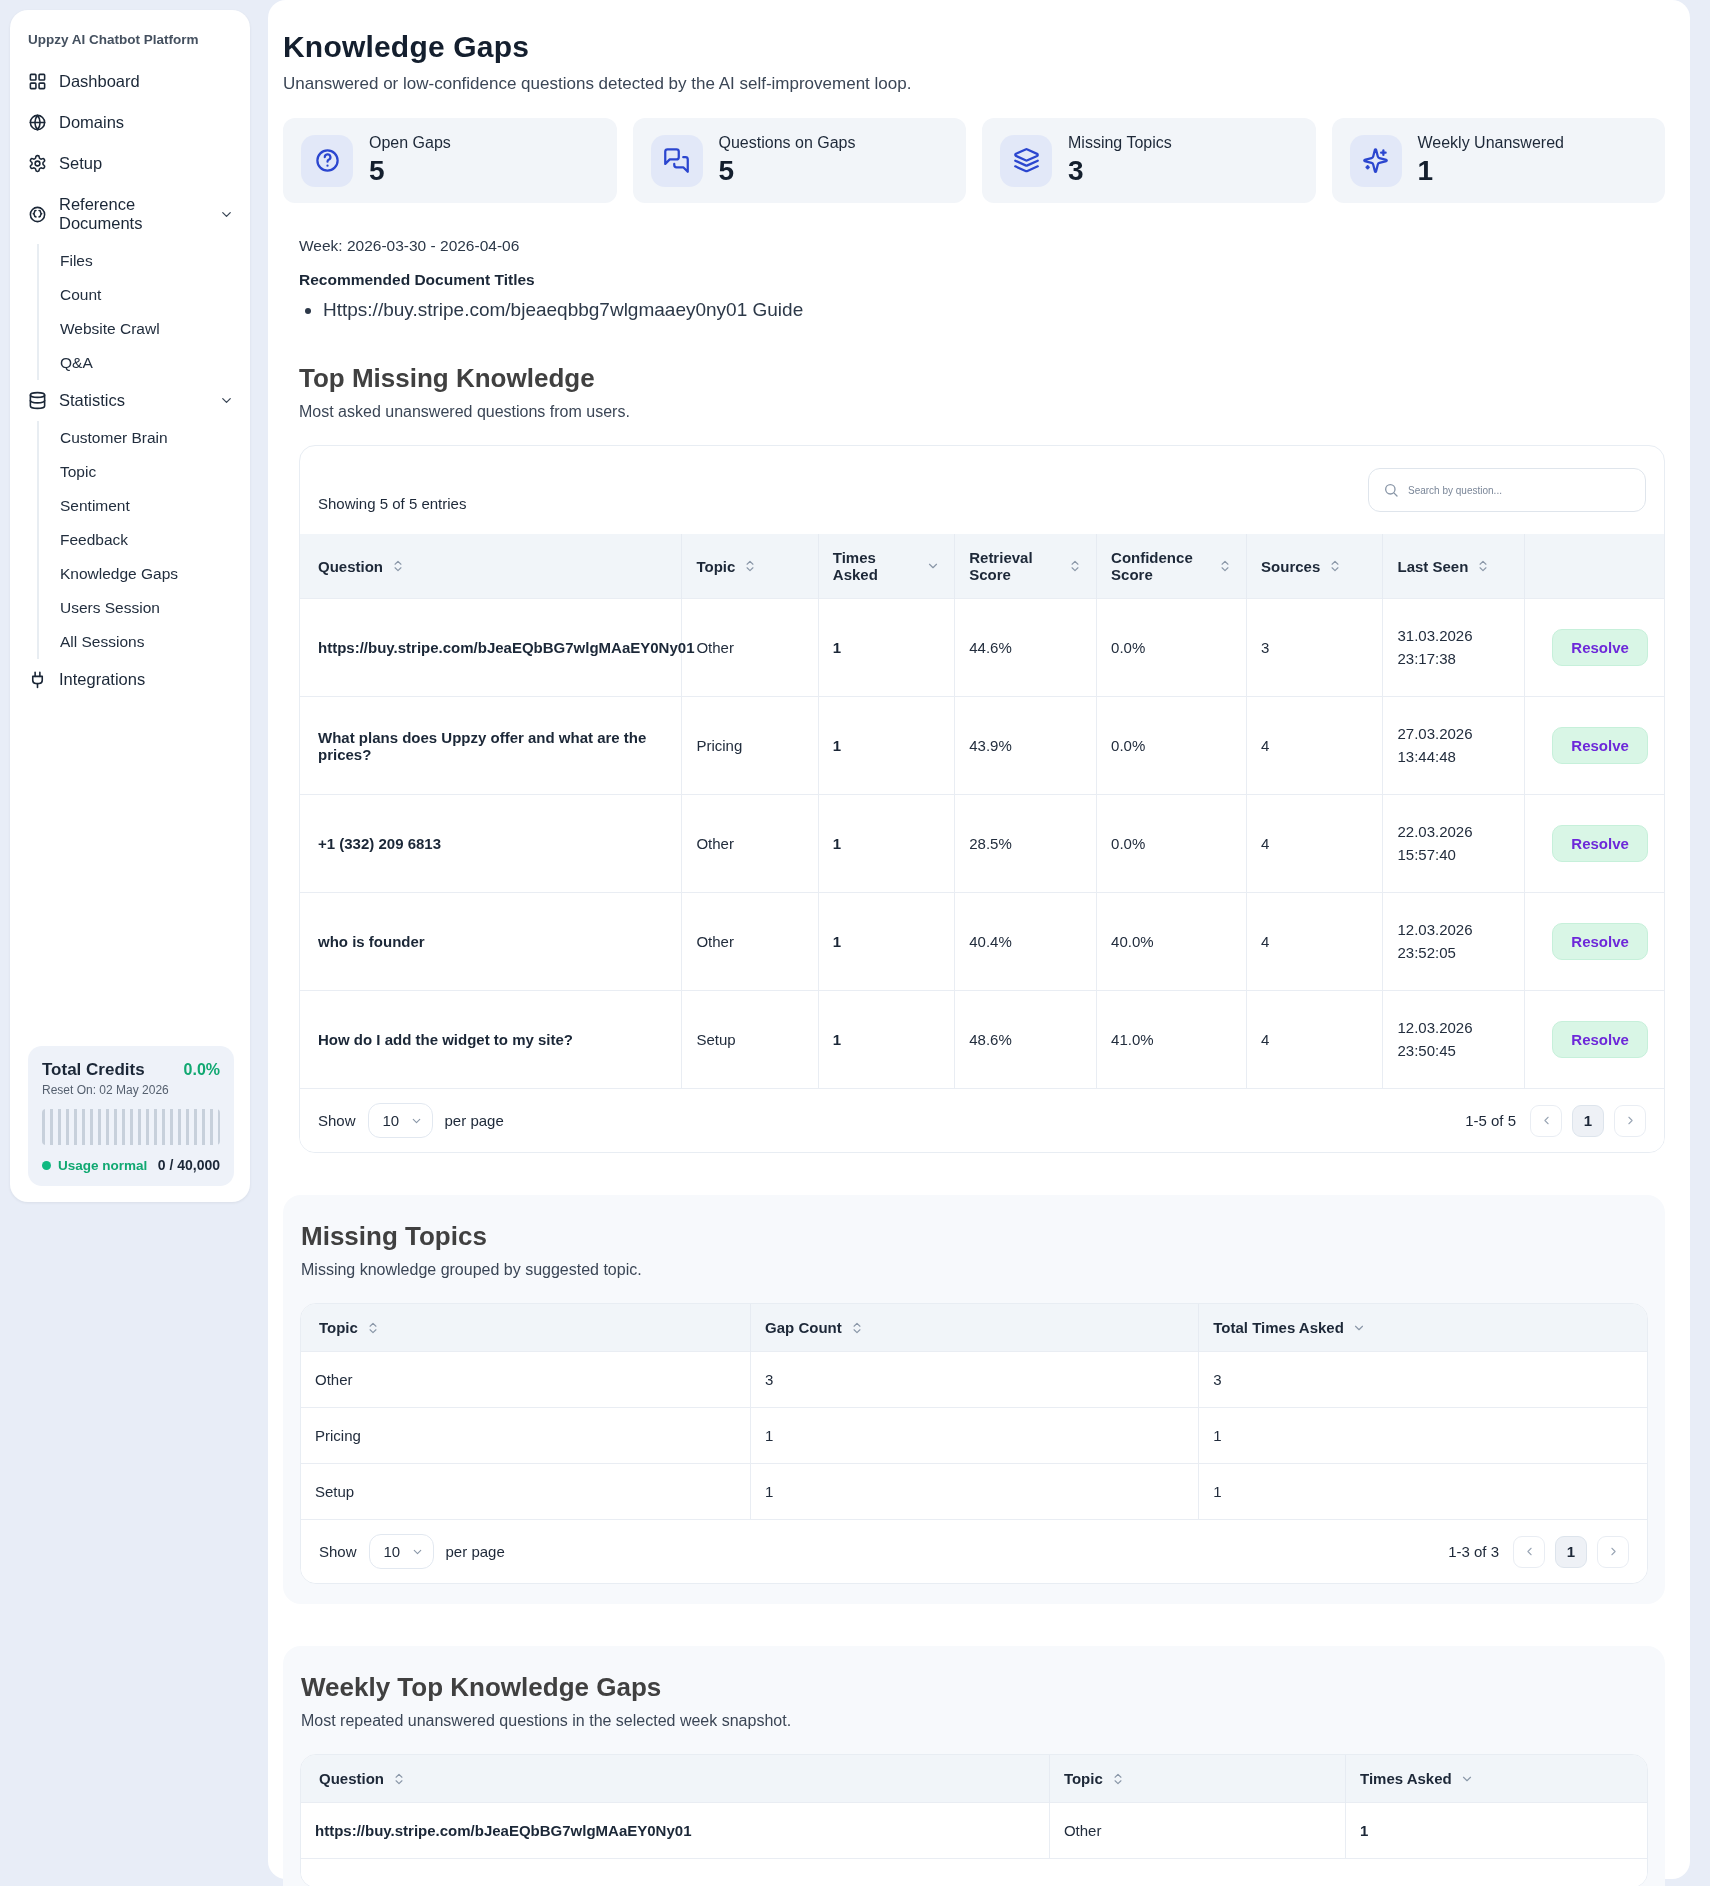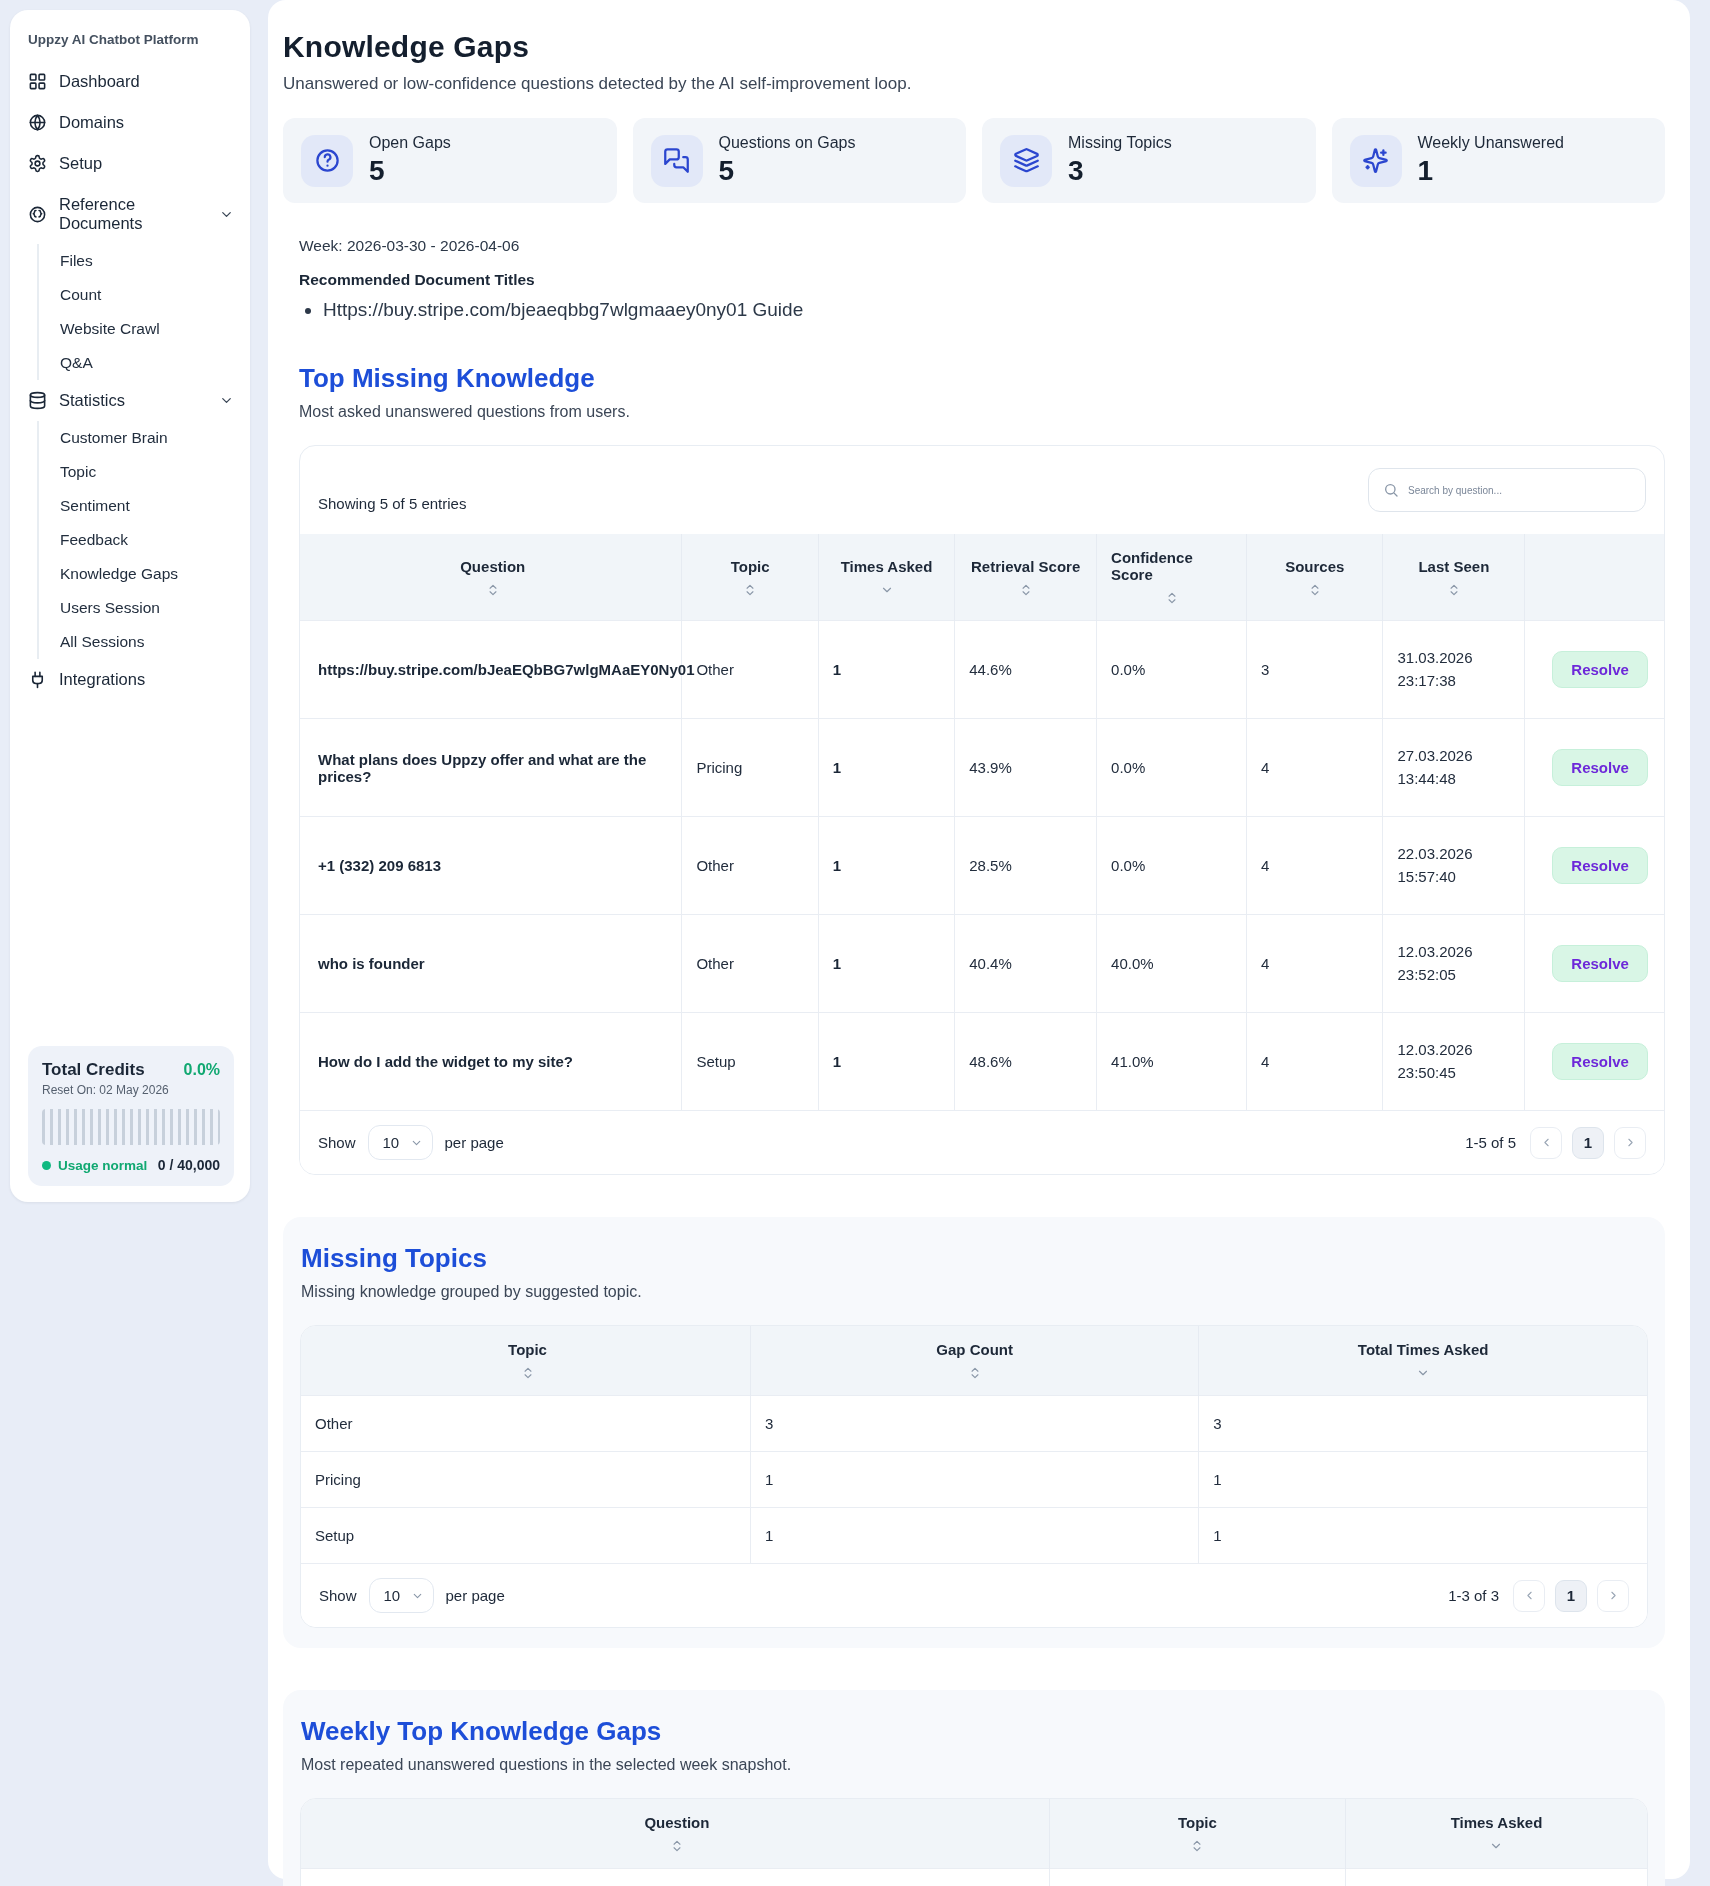--- a/index.html
+++ b/index.html
@@ -44,36 +44,36 @@
   .stat-value { font-size:28px; font-weight:800; color:#141f2e; margin-top:3px; }
 
   .report { margin:34px 0 0 16px; }
   .report-title { font-size:18px; font-weight:800; color:#1b2737; }
   .report-week { font-size:15.5px; color:#2c3848; margin-top:8px; }
   .report-rec { font-size:15.5px; font-weight:800; color:#1b2737; margin-top:16px; }
   .report-list { margin:10px 0 0 24px; }
   .report-list li { font-size:19px; color:#2c3848; }
 
   .sec-head { margin:42px 0 0 16px; }
-  .sec-title { font-size:26px; font-weight:800; color:#1d4ed8; }
+  .sec-title { font-size:26px; font-weight:800; color:#404040; }
   .sec-sub { font-size:16px; color:#3b4656; margin-top:9px; }
 
   .tbl-card { margin:24px 0 0 16px; border:1px solid #e8edf3; border-radius:16px; background:#fff; overflow:hidden; }
   .toolbar { display:flex; justify-content:space-between; align-items:flex-end; padding:22px 18px; }
   .showing { font-size:15px; color:#1d2838; }
   .search { width:278px; height:44px; border:1px solid #dfe5ec; border-radius:12px; display:flex; align-items:center; gap:9px; padding:0 14px; background:#fff; }
   .search svg { width:16px; height:16px; stroke:#8a97a8; fill:none; stroke-width:2; stroke-linecap:round; }
   .search input { border:none; outline:none; flex:1; font-size:10px; font-family:inherit; color:#1d2838; background:transparent; }
   .search input::placeholder { color:#7a8698; }
 
   table { width:100%; border-collapse:collapse; table-layout:fixed; }
   th { background:#f1f5f9; text-align:left; padding:15px 14px; font-size:15px; font-weight:700; color:#1d2838;
     border-left:1px solid #e6ebf2; vertical-align:middle; }
   th:first-child { border-left:none; padding-left:18px; }
-  .th-inner { display:flex; align-items:center; gap:8px;flex-direction:column; }
+  .th-inner { display:flex; align-items:center; gap:8px; }
   .sort svg { width:14px; height:14px; stroke:#8a97a8; fill:none; stroke-width:2; stroke-linecap:round; stroke-linejoin:round; display:block; }
   td { padding:26px 14px; font-size:15px; color:#222d3d; border-top:1px solid #e9edf3; border-left:1px solid #e9edf3; vertical-align:middle; }
   td:first-child { border-left:none; padding-left:18px; }
   .cell-strong { font-weight:700; color:#1b2737; }
   .tight td { padding:19px 14px; }
   .seen { line-height:1.5; }
 
   .resolve-btn { display:inline-block; padding:9px 18px; border-radius:10px; background:#d9f6e6;
     border:1px solid #c6f0da; color:#6d28d9; font-weight:700; font-size:15px; cursor:pointer; font-family:inherit;margin-left:13px; }
 

